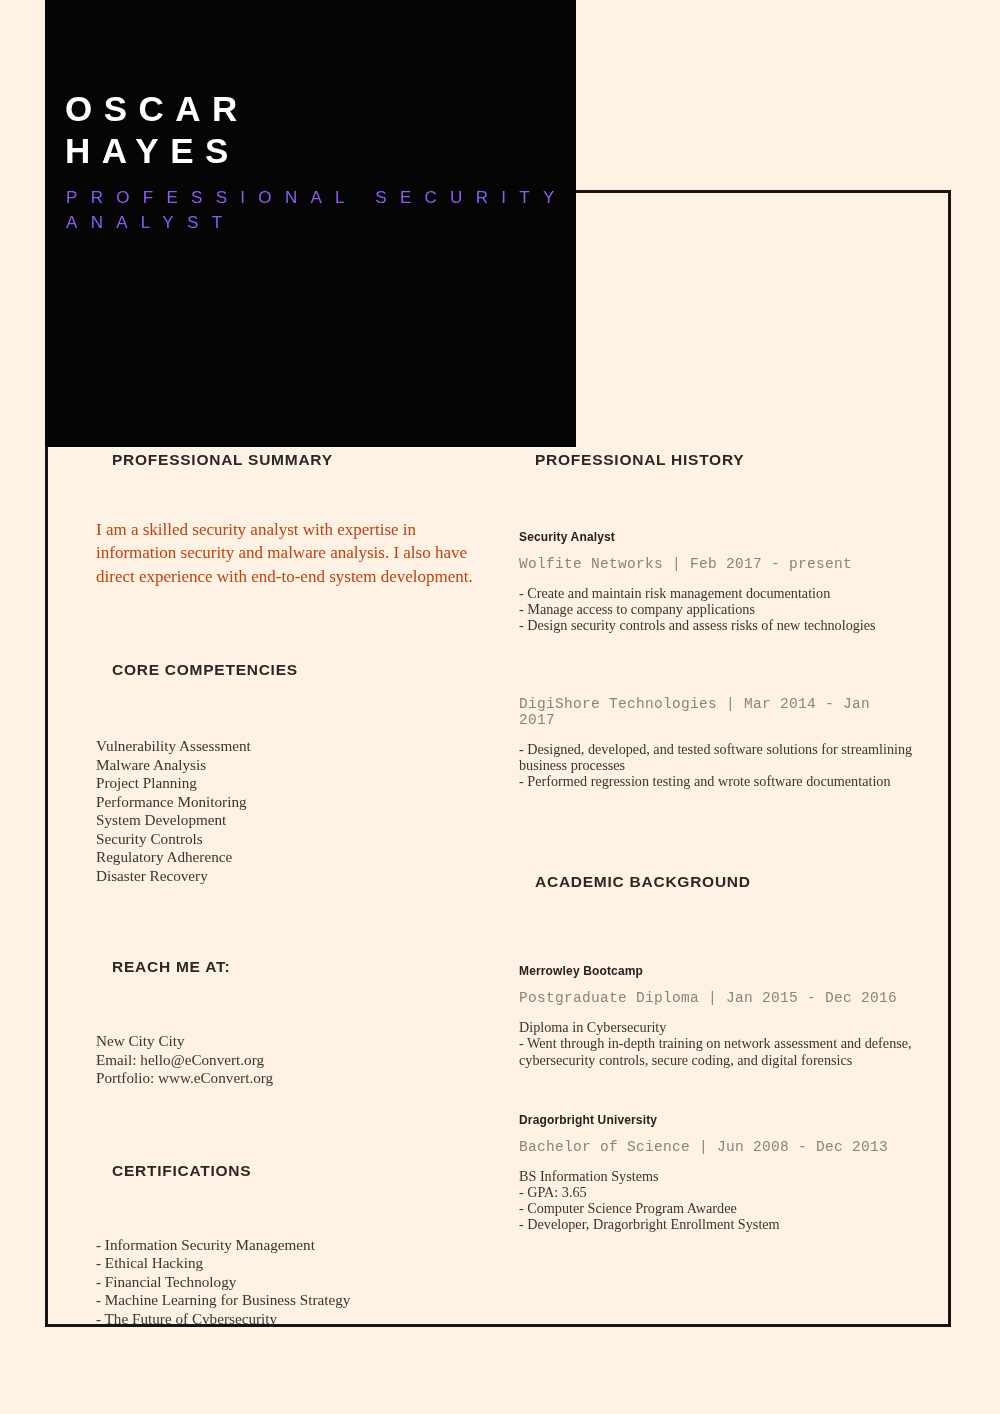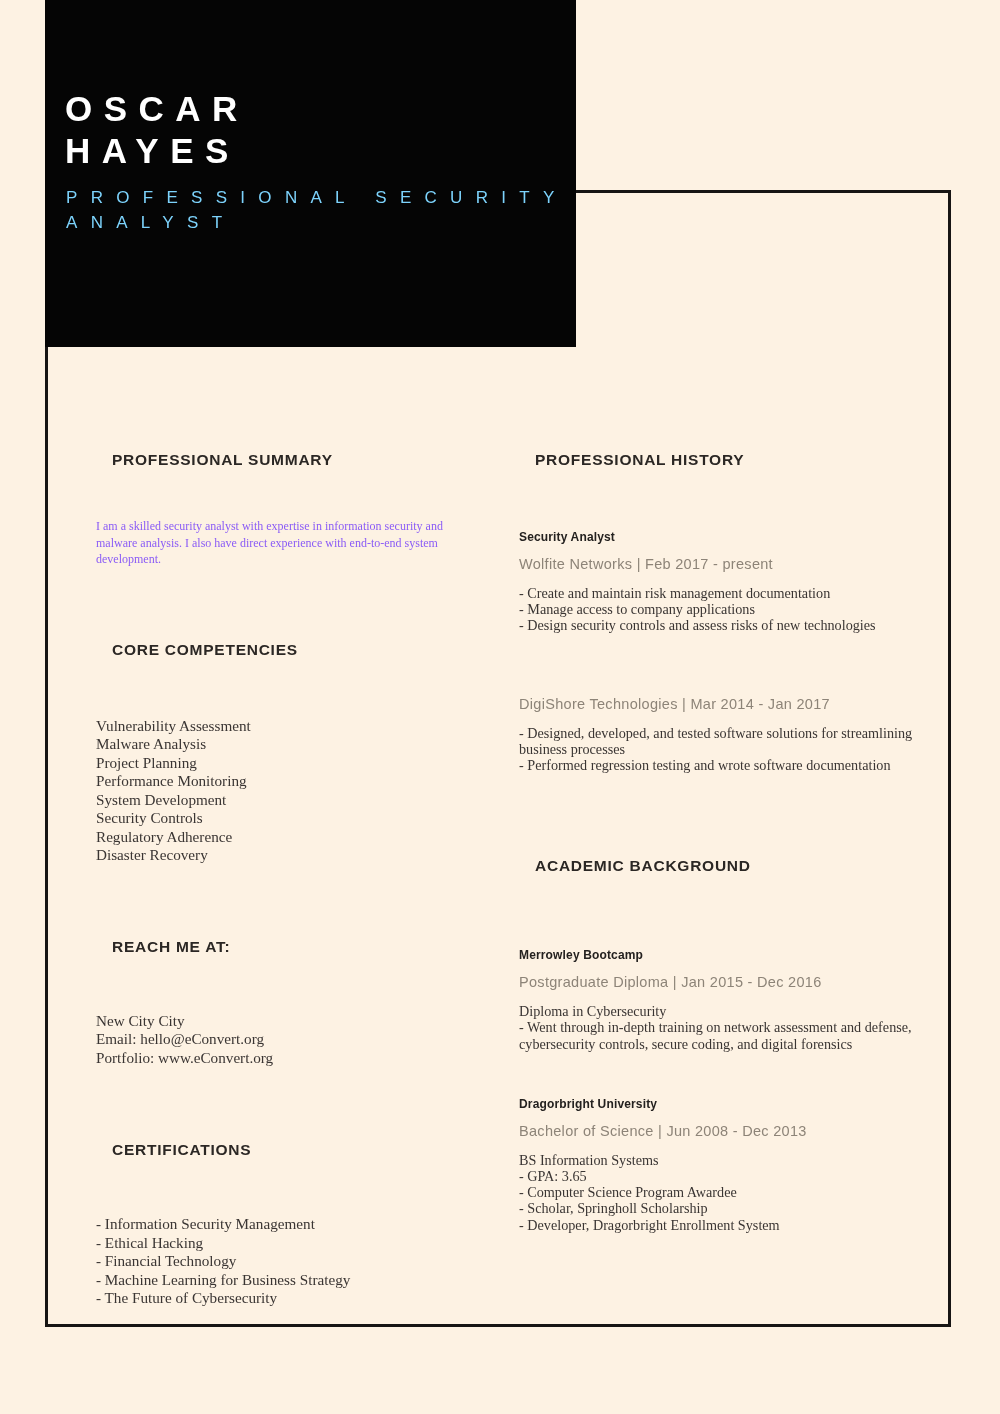--- a/index.html
+++ b/index.html
@@ -35,21 +35,21 @@
     box-sizing: border-box;
     z-index: 1;
   }
 
   
   .header-block {
     position: absolute;
     left: 45px;
     top: 0px;
     width: 531px;
-    height: 347px;
+    height: 447px;
     background: #050505;
     z-index: 2;
     overflow: hidden;
   }
 
   .name-line {
     position: absolute;
     left: 20px;
     color: #ffffff;
     font-family: "Liberation Sans", sans-serif;
@@ -57,21 +57,21 @@
     font-size: 35px;
     letter-spacing: 11.5px;
     white-space: nowrap;
   }
   .name-first { top: 89px; }
   .name-last  { top: 131px; text-align: center; }
 
   .role-line {
     position: absolute;
     left: 21px;
-    color: #7dd3fc;
+    color: #8b5cf6;
     font-family: "Liberation Sans", sans-serif;
     font-weight: 300;
     font-size: 17px;
     letter-spacing: 13.3px;
     white-space: nowrap;
   }
   .role-1 { top: 188px; }
   .role-2 { top: 213px; }
 
   
@@ -94,23 +94,23 @@
     font-family: "Liberation Sans", sans-serif;
     font-weight: bold;
     font-size: 15.5px;
     letter-spacing: 0.75px;
     color: #2b2724;
     margin: 16px;
   }
 
   .serif-block {
     font-family: "Liberation Serif", serif;
-    font-size: 12px;
+    font-size: 17px;
     line-height: 1.38;
-    color: #8b5cf6;
+    color: #c2410c;
   }
 
   .list-tight div {
     font-family: "Liberation Serif", serif;
     font-size: 15.2px;
     line-height: 18.5px;
     color: #3a3533;
   }
 
   
@@ -126,21 +126,21 @@
   
   .entry { }
   .entry-title {
     font-family: "Liberation Sans", sans-serif;
     font-weight: bold;
     font-size: 12px;
     color: #24211f;
     letter-spacing: 0.15px;
   }
   .entry-meta {
-    font-family: Liberation Sans, sans-serif;
+    font-family: Liberation Mono, monospace;
     font-weight: 400;
     font-size: 14.5px;
     color: #8d8478;
     letter-spacing: 0.3px;
     margin-top: 12px;
   }
   .entry-bullets {
     font-family: "Liberation Serif", serif;
     font-size: 14.2px;
     line-height: 16.2px;
@@ -270,21 +270,20 @@
 
         <div class="acad-gap"></div>
 
         <div class="entry">
           <div class="entry-title">Dragorbright University</div>
           <div class="entry-meta">Bachelor of Science | Jun 2008 - Dec 2013</div>
           <div class="entry-bullets">
             <div>BS Information Systems</div>
             <div>- GPA: 3.65</div>
             <div>- Computer Science Program Awardee</div>
-            <div>- Scholar, Springholl Scholarship</div>
             <div>- Developer, Dragorbright Enrollment System</div>
           </div>
         </div>
       </div>
 
     </div>
 
   </div>
 </div>
 

